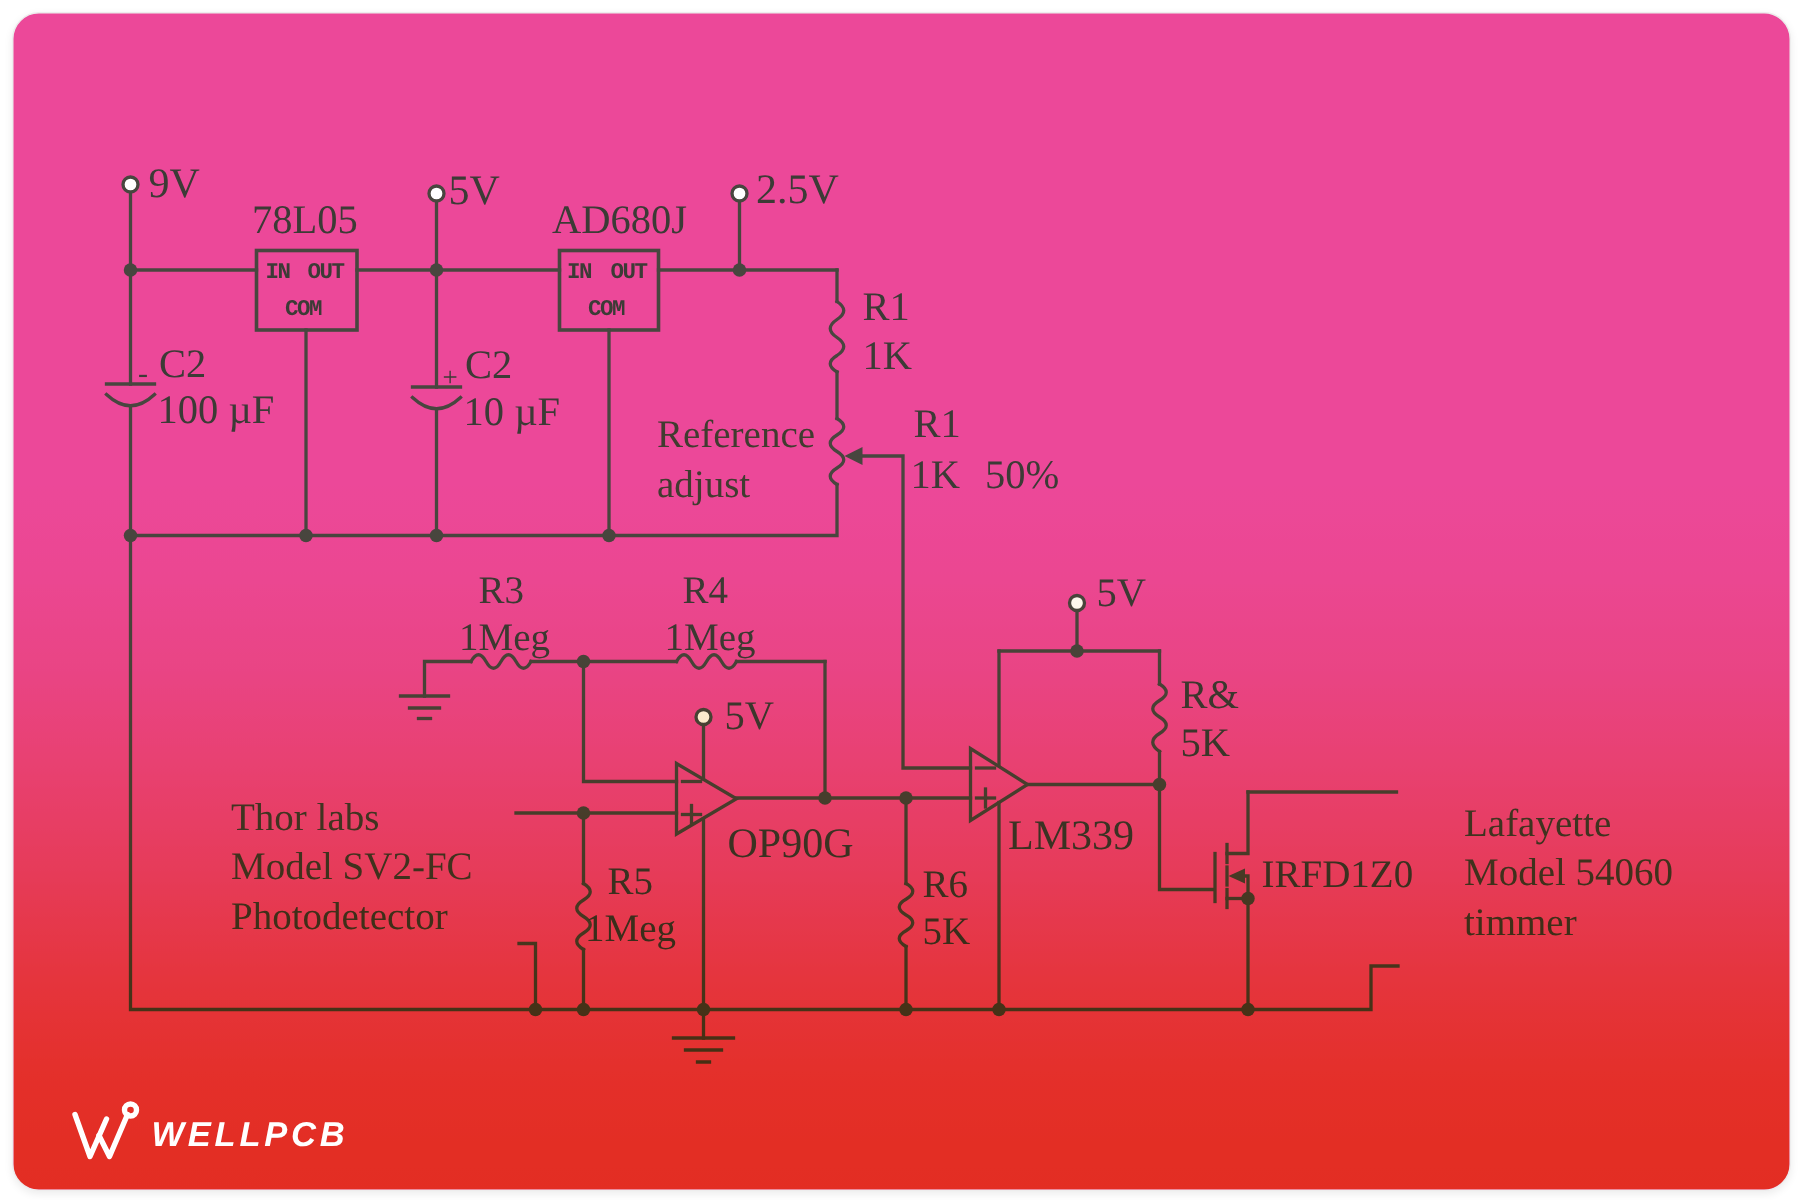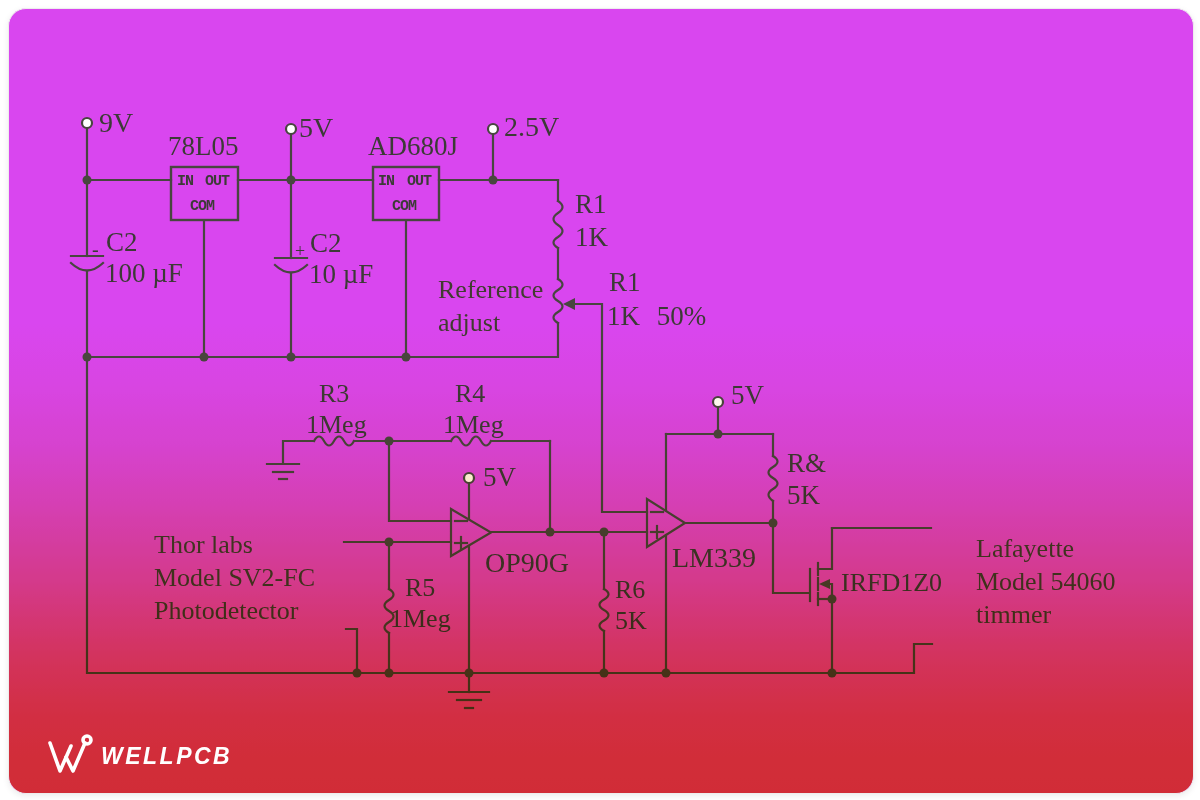--- a/index.html
+++ b/index.html
@@ -1,18 +1,18 @@
 <!DOCTYPE html>
 <html><head>
 <meta charset="utf-8">
 <style>
   html,body{margin:0;padding:0;background:#ffffff;}
   .stage{position:relative;width:1200px;height:800px;background:#ffffff;overflow:hidden;
          font-family:"Liberation Serif","DejaVu Serif",serif;}
-  .card{position:absolute;left:8px;top:8px;width:1184px;height:784px;background:#d946ef;
+  .card{position:absolute;left:8px;top:8px;width:1184px;height:784px;background:#ec4899;
         border-radius:18px;overflow:hidden;isolation:isolate;border:1px solid #ededed;
         box-shadow:0 2px 6px rgba(0,0,0,0.08);}
   .scene{position:absolute;left:-8px;top:-8px;width:1200px;height:800px;}
   .scene svg{position:absolute;left:0;top:0;}
   .lbl{position:absolute;color:#3c3b36;white-space:nowrap;line-height:1;}
   .fs26{font-size:26px;} .fs27{font-size:27px;} .fs28{font-size:28px;}
   .pin{position:absolute;font-family:"Liberation Mono","DejaVu Sans Mono",monospace;
        font-weight:bold;font-size:15px;color:#3c3b36;letter-spacing:-1px;}
   .block{position:absolute;color:#413c30;font-size:26px;line-height:33px;white-space:nowrap;}
   .block span{display:block;}

